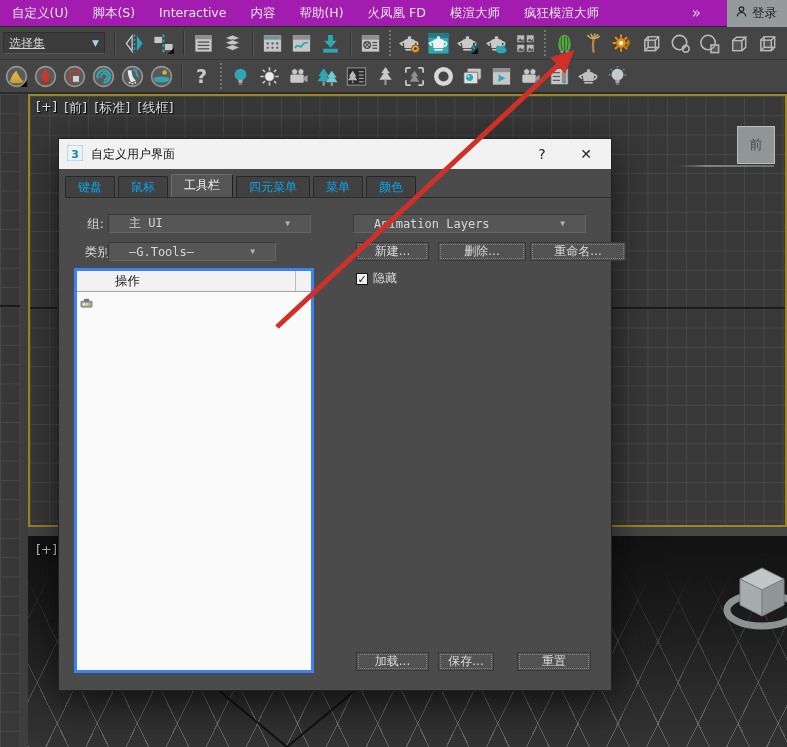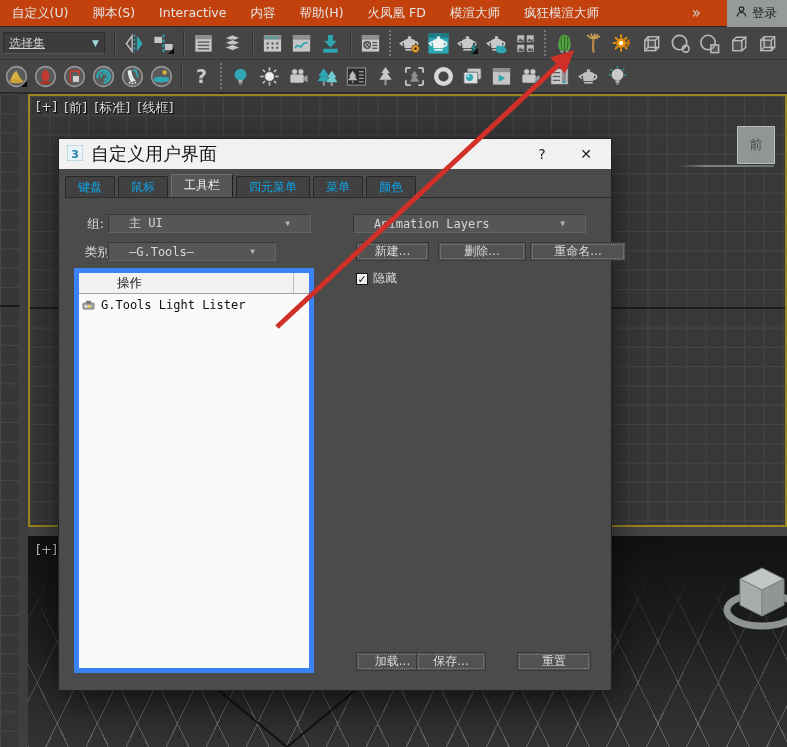--- a/index.html
+++ b/index.html
@@ -5,21 +5,21 @@
   * { box-sizing: border-box; margin: 0; padding: 0; }
   html,body { width: 787px; height: 747px; }
   body {
     position: relative; overflow: hidden;
     background: #444; font-family: "DejaVu Sans", sans-serif;
     -webkit-font-smoothing: antialiased;
   }
   
   #menu-bar{
     position:absolute; left:0; top:0; width:787px; height:27px;
-    background:#c2410c; border-bottom:1px solid #272727;
+    background:#a21caf; border-bottom:1px solid #272727;
     display:flex; align-items:center; color:#e6e6e6; font-size:12.5px;
   }
   .menu-item{ padding:0 12px; line-height:26px; white-space:nowrap; cursor:default; }
   #menu-overflow{ margin-left:auto; padding:0 26px 0 6px; color:#d6d6d6; font-size:15px; }
   #login-button{
     height:27px; background:#959a9a; color:#1d1d1d; display:flex; align-items:center;
     gap:4px; padding:0 10px 0 8px; font-size:12.5px;
   }
   
   #toolbar-row1{
@@ -89,21 +89,21 @@
   
   #dialog{
     position:absolute; left:58px; top:138px; width:554px; height:553px;
     background:#4b4b4b; border:1px solid #212121; z-index:10;
     box-shadow:0 10px 36px rgba(0,0,0,.6); color:#d8d8d8; font-size:12px;
   }
   #dialog-titlebar{
     height:30px; background:#f1f1f1; display:flex; align-items:center;
     padding:0 10px 0 8px; color:#141414;
   }
-  #dialog-title{ margin-left:8px; font-size:18px; }
+  #dialog-title{ margin-left:8px; font-size:12px; }
   .tb-btn{ width:30px; text-align:center; font-size:14px; color:#222; cursor:default; }
   #dialog-help{ margin-left:auto; margin-right:14px; }
   #tabbar{ display:flex; gap:3px; margin:6px 0 0 6px; height:23px;
     border-bottom:1px solid #2c2c2c; align-items:flex-end; }
   .tab{
     padding:3px 12px 3px; background:#414141; border:1px solid #262626; border-bottom:none;
     color:#0ea5e9; border-radius:2px 2px 0 0; font-size:12px; cursor:default; line-height:14px;
   }
   .tab.active{ background:#555; color:#f2f2f2; border-color:#6f6f6f #1e1e1e #555 #6f6f6f;
     padding-bottom:5px; }
@@ -118,21 +118,21 @@
   .dbtn{
     position:absolute; height:19px; background:#525252; border:1px solid #3a3a3a;
     outline:1px dotted #858585; outline-offset:-3px; color:#dadada; font-size:12px;
     display:flex; align-items:center; justify-content:center; cursor:default;
   }
   #hide-check{ position:absolute; left:297px; top:131px; display:flex; align-items:center; gap:5px; }
   #hide-box{ width:12px; height:12px; background:#efefef; border:1px solid #161616;
     color:#161616; font-size:11px; line-height:11px; text-align:center; }
   #action-list{
     position:absolute; left:15px; top:129px; width:240px; height:405px;
-    background:#fafafa; border:5px solid #3b82f6;
+    background:#fafafa; border:3px solid #3b82f6;
   }
   #action-list-header{
     height:21px; background:#f2f2f2; border-bottom:1px solid #a2a2a2;
     color:#111; font-size:12.5px; padding-left:38px; line-height:20px; position:relative;
   }
   #action-list-header .coldiv{ position:absolute; right:15px; top:0; bottom:0;
     border-left:1px solid #bdbdbd; }
   #action-rows{ padding-top:2px; }
   .arow{ height:18px; display:flex; align-items:center; gap:3px; padding-left:2px;
     font-family:"DejaVu Sans Mono", monospace; font-size:12px; color:#0d0d0d; }
@@ -696,27 +696,26 @@
     </div>
     <div id="action-rows">
         <div class="arow">
           <span class="ricon"><svg viewBox="0 0 24 24" width="15" height="15">
               <rect x="3" y="8" width="18" height="10" rx="2" fill="#9aa0a0" stroke="#555" stroke-width="0.8"></rect>
               <rect x="8" y="4.5" width="8" height="4" fill="#777"></rect>
               <circle cx="8" cy="13" r="2.4" fill="#ececec"></circle>
               <circle cx="13" cy="13" r="2.4" fill="#ffd24a"></circle>
               <circle cx="17.5" cy="13" r="1.6" fill="#bbb"></circle>
             </svg></span>
-          <span class="rlabel">G.Tools Light Lister</span>
         </div>
       </div>
   </div>
 
   <span class="dbtn" style="left:297px;top:513px;width:73px">加载...</span>
-  <span class="dbtn" style="left:357px;top:513px;width:70px">保存...</span>
+  <span class="dbtn" style="left:379px;top:513px;width:56px">保存...</span>
   <span class="dbtn" style="left:458px;top:513px;width:74px">重置</span>
 </div>
 
 <svg id="annotation-arrow" width="787" height="747">
   <defs>
     <marker id="ah" markerUnits="userSpaceOnUse" markerWidth="24" markerHeight="24" refX="17" refY="11" orient="auto">
       <path d="M0 0 L23 11 L0 22 Z" fill="#d03028"></path>
     </marker>
   </defs>
   <line x1="277" y1="327" x2="570" y2="54" stroke="#d03028" stroke-width="5" marker-end="url(#ah)"></line>

